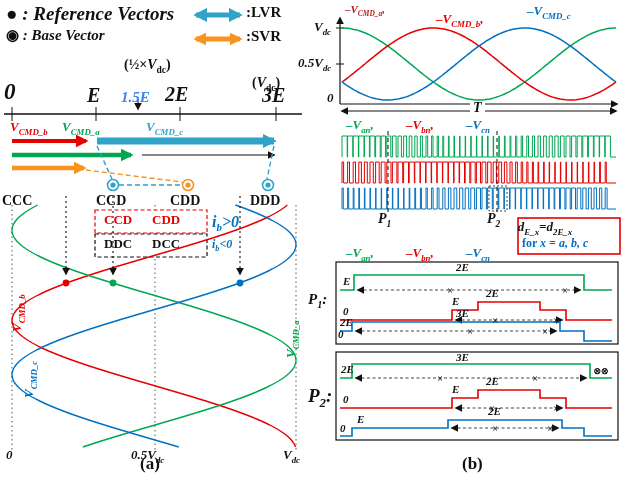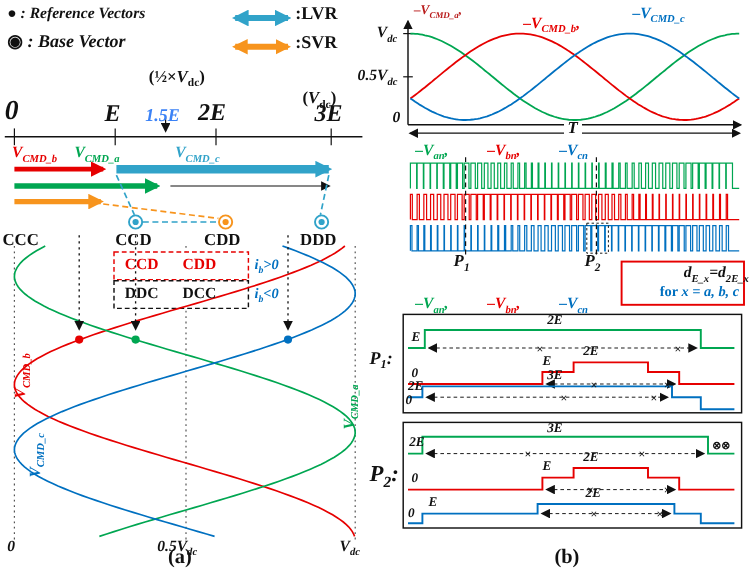--- a/index.html
+++ b/index.html
@@ -158,21 +158,21 @@
     <text x="440" y="382">×</text>
     <text x="535" y="382">×</text>
     <text x="601" y="374" style="font-size:9px">⊗⊗</text>
     <text x="492" y="412">×</text>
     <text x="556" y="412">×</text>
     <text x="495" y="432">×</text>
     <text x="550" y="432">×</text>
   </g>
 </svg>
 
-<div class="lb" style="left:6px;top:4px;font-size:13px"><span>●</span> <span class="it">: Reference Vectors</span></div>
+<div class="lb" style="left:6px;top:4px;font-size:19px"><span>●</span> <span class="it">: Reference Vectors</span></div>
 <div class="lb" style="left:246px;top:5px;font-size:15px">:LVR</div>
 <div class="lb" style="left:6px;top:28px;font-size:15px"><span>◉</span> <span class="it">: Base Vector</span></div>
 <div class="lb" style="left:246px;top:29px;font-size:15px">:SVR</div>
 
 <div class="lb" style="left:124px;top:58px;font-size:14px"><span>(½×</span><span class="it">V</span><sub>dc</sub><span>)</span></div>
 <div class="lb" style="left:252px;top:76px;font-size:14px"><span>(</span><span class="it">V</span><sub>dc</sub><span>)</span></div>
 
 <div class="lb it" style="left:4px;top:80px;font-size:23px">0</div>
 <div class="lb it" style="left:87px;top:85px;font-size:20px">E</div>
 <div class="lb it" style="left:121px;top:90px;font-size:15px;color:#3b82f6">1.5E</div>
@@ -183,21 +183,21 @@
 <div class="lb it" style="left:62px;top:120px;font-size:13px;color:#00a651"><span>V</span><sub>CMD_a</sub></div>
 <div class="lb it" style="left:146px;top:120px;font-size:13px;color:#31a3c9"><span>V</span><sub>CMD_c</sub></div>
 
 <div class="lb" style="left:2px;top:194px;font-size:14px">CCC</div>
 <div class="lb" style="left:96px;top:194px;font-size:14px">CCD</div>
 <div class="lb" style="left:170px;top:194px;font-size:14px">CDD</div>
 <div class="lb" style="left:250px;top:194px;font-size:14px">DDD</div>
 
 <div class="lb" style="left:104px;top:213px;font-size:13px;color:#e60000">CCD</div>
 <div class="lb" style="left:152px;top:213px;font-size:13px;color:#e60000">CDD</div>
-<div class="lb it" style="left:212px;top:214px;font-size:12px;color:#0070c0"><span>i</span><sub>b</sub><span>&gt;0</span></div>
+<div class="lb it" style="left:212px;top:214px;font-size:16px;color:#0070c0"><span>i</span><sub>b</sub><span>&gt;0</span></div>
 <div class="lb" style="left:104px;top:237px;font-size:13px">DDC</div>
 <div class="lb" style="left:152px;top:237px;font-size:13px">DCC</div>
 <div class="lb it" style="left:212px;top:238px;font-size:12px;color:#0070c0"><span>i</span><sub>b</sub><span>&lt;0</span></div>
 
 <div class="lb it rot" style="left:10px;top:332px;font-size:13px;color:#e60000"><span>V</span><sub>CMD_b</sub></div>
 <div class="lb it rot" style="left:22px;top:398px;font-size:13px;color:#0070c0"><span>V</span><sub>CMD_c</sub></div>
 <div class="lb it rot" style="left:284px;top:358px;font-size:13px;color:#00a651"><span>V</span><sub>CMD_a</sub></div>
 
 <div class="lb it" style="left:6px;top:448px;font-size:13px">0</div>
 <div class="lb it" style="left:131px;top:448px;font-size:13px"><span>0.5</span><span>V</span><sub>dc</sub></div>
@@ -213,22 +213,22 @@
 <div class="lb it" style="left:327px;top:91px;font-size:13px">0</div>
 <div class="lb it" style="left:470px;top:101px;font-size:14px;background:#fff;padding:0 3px">T</div>
 
 <div class="lb it" style="left:346px;top:118px;font-size:13px;color:#00a651"><span>–</span><span>V</span><sub>an</sub><span>,</span></div>
 <div class="lb it" style="left:406px;top:118px;font-size:13px;color:#e60000"><span>–</span><span>V</span><sub>bn</sub><span>,</span></div>
 <div class="lb it" style="left:466px;top:118px;font-size:13px;color:#0070c0"><span>–</span><span>V</span><sub>cn</sub></div>
 
 <div class="lb it" style="left:378px;top:212px;font-size:14px"><span>P</span><sub>1</sub></div>
 <div class="lb it" style="left:487px;top:212px;font-size:14px"><span>P</span><sub>2</sub></div>
 
-<div class="lb it" style="left:530px;top:220px;width:94px;text-align:right;font-size:13px"><span>d</span><sub>E_x</sub><span>=</span><span>d</span><sub>2E_x</sub></div>
-<div class="lb" style="left:522px;top:237px;width:94px;text-align:right;font-size:12px;color:#0070c0"><span>for </span><span class="it">x = a, b, c</span></div>
+<div class="lb it" style="left:498px;top:220px;width:94px;text-align:center;font-size:13px"><span>d</span><sub>E_x</sub><span>=</span><span>d</span><sub>2E_x</sub></div>
+<div class="lb" style="left:522px;top:237px;width:94px;text-align:left;font-size:12px;color:#0070c0"><span>for </span><span class="it">x = a, b, c</span></div>
 
 <div class="lb it" style="left:346px;top:246px;font-size:13px;color:#00a651"><span>–</span><span>V</span><sub>an</sub><span>,</span></div>
 <div class="lb it" style="left:406px;top:246px;font-size:13px;color:#e60000"><span>–</span><span>V</span><sub>bn</sub><span>,</span></div>
 <div class="lb it" style="left:466px;top:246px;font-size:13px;color:#0070c0"><span>–</span><span>V</span><sub>cn</sub></div>
 
 <div class="lb it" style="left:308px;top:292px;font-size:15px"><span>P</span><sub>1</sub><span>:</span></div>
 <div class="lb it" style="left:308px;top:386px;font-size:19px"><span>P</span><sub>2</sub><span>:</span></div>
 
 <div class="lb it" style="left:343px;top:276px;font-size:11px">E</div>
 <div class="lb it" style="left:456px;top:262px;font-size:11px">2E</div>

